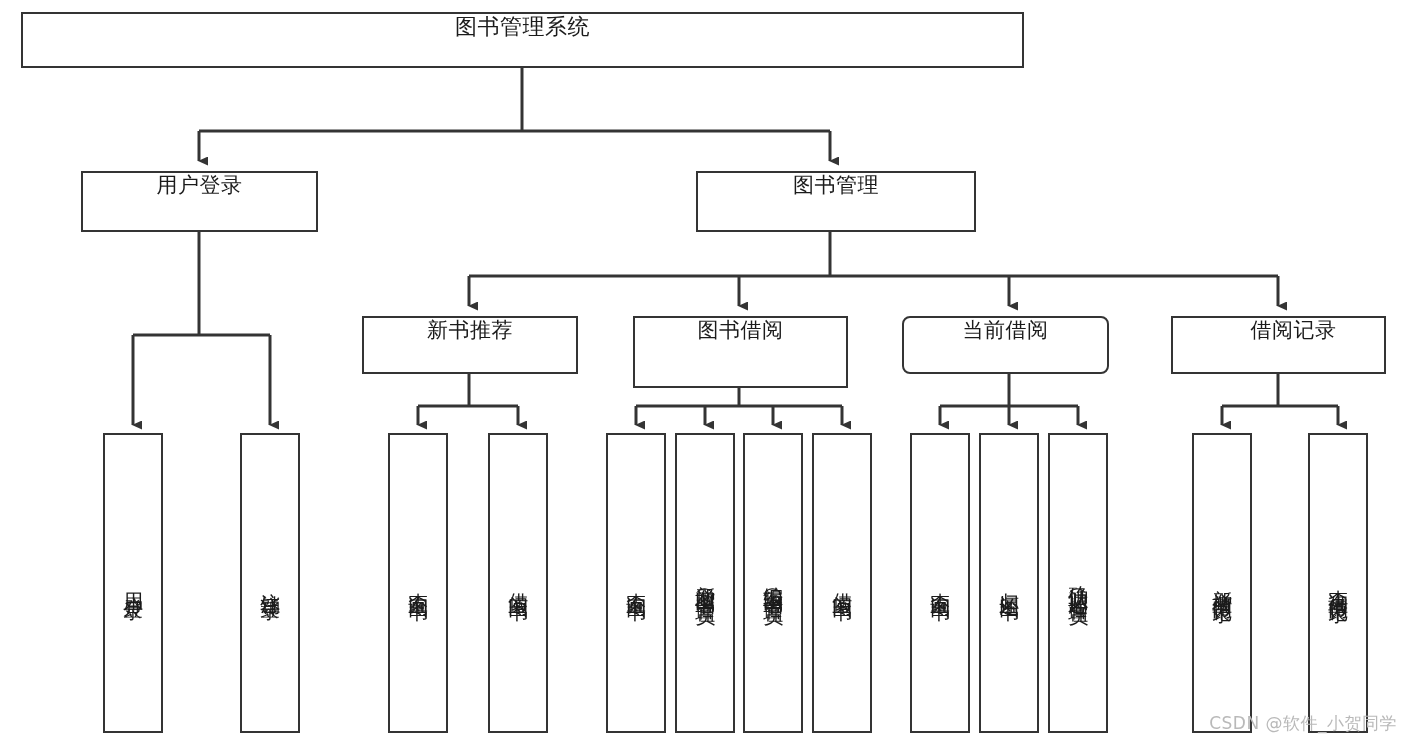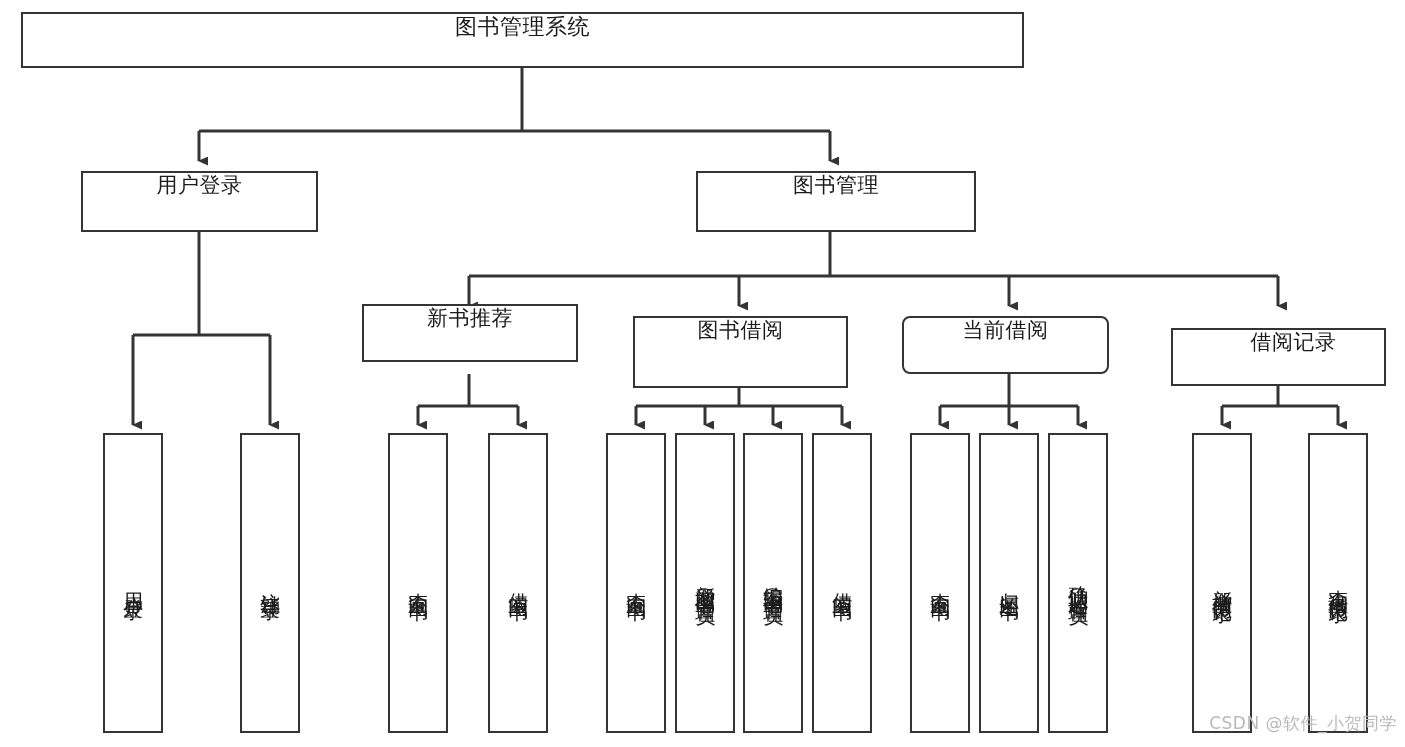--- a/index.html
+++ b/index.html
@@ -124,30 +124,30 @@
     <span class="node-label">图书管理系统</span>
   </div>
 
   <div class="node level1" style="left:81px; top:171px; width:237px; height:61px;">
     <span class="node-label">用户登录</span>
   </div>
   <div class="node level1" style="left:696px; top:171px; width:280px; height:61px;">
     <span class="node-label">图书管理</span>
   </div>
 
-  <div class="node level2" style="left:362px; top:304px; width:216px; height:58px;">
+  <div class="node level2" style="left:362px; top:316px; width:216px; height:58px;">
     <span class="node-label">新书推荐</span>
   </div>
   <div class="node level2" style="left:633px; top:316px; width:215px; height:72px;">
     <span class="node-label">图书借阅</span>
   </div>
   <div class="node level2" style="left:902px; top:316px; width:207px; height:58px;border-radius:8px;">
     <span class="node-label">当前借阅</span>
   </div>
-  <div class="node level2" style="left:1171px; top:328px; width:215px; height:58px;padding-left:30px;">
+  <div class="node level2" style="left:1171px; top:316px; width:215px; height:58px;padding-left:30px;">
     <span class="node-label">借阅记录</span>
   </div>
 
   <div class="node vertical" style="left:103px; top:433px; width:60px; height:300px;">
     <span class="node-label">用户登录</span>
   </div>
   <div class="node vertical" style="left:240px; top:433px; width:60px; height:300px;">
     <span class="node-label">注销登录</span>
   </div>
 

